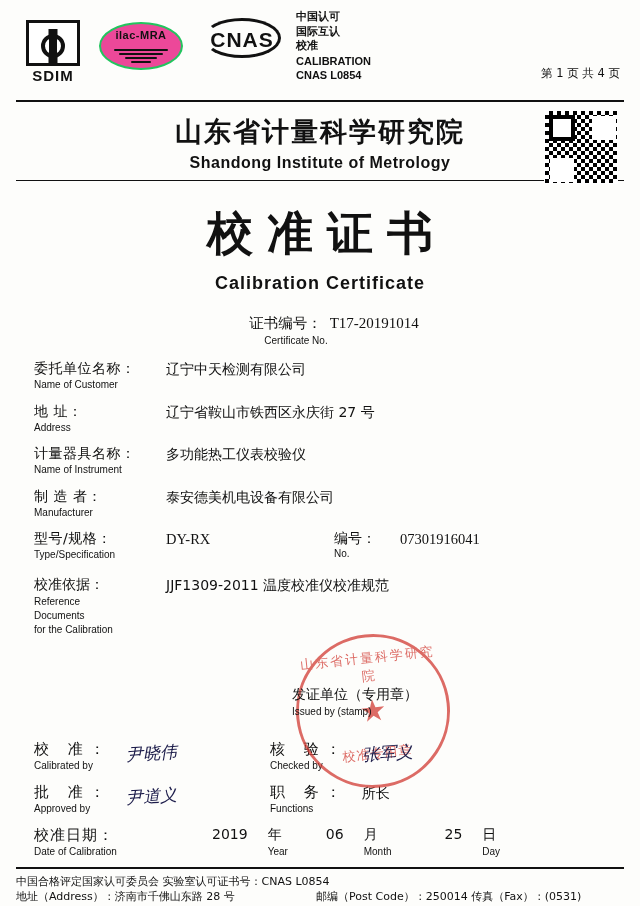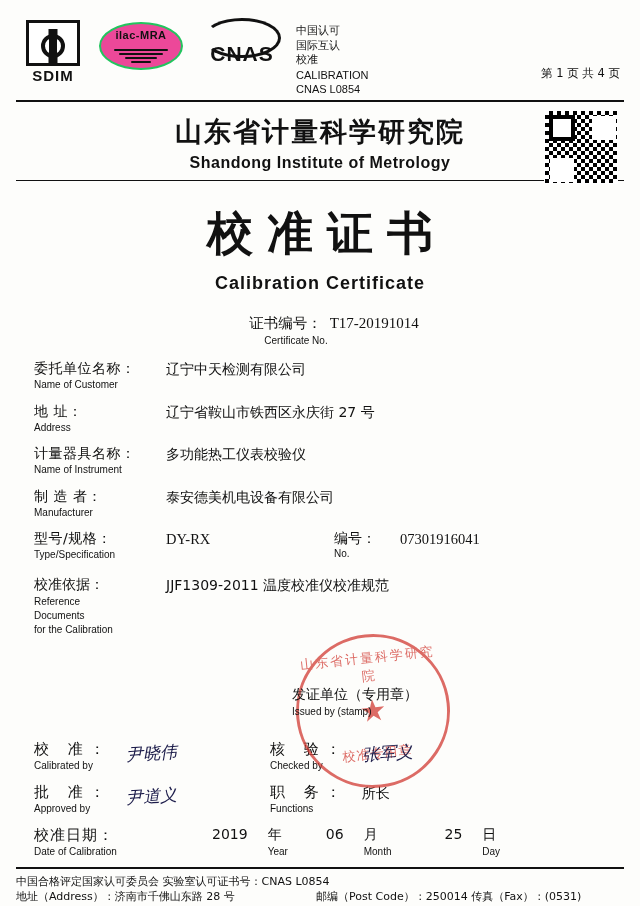--- a/index.html
+++ b/index.html
@@ -147,31 +147,31 @@
     border-radius: 50%;
     border-left-color: transparent;
     box-sizing: border-box;
   }
   .logo-cnas .word {
     font-family: "Liberation Sans", sans-serif;
     font-size: 21px;
     font-weight: bold;
     letter-spacing: 1px;
     position: absolute;
-    top: 24px;
+    top: 10px;
     left: 0;
     right: 0;
   }
   .cnas-text {
     margin-left: 6px;
-    margin-top: 18px;
+    margin-top: 4px;
     font-size: 11px;
     line-height: 1.32;
     font-family: "Liberation Sans", sans-serif;
-    font-weight: normal;
+    font-weight: bold;
   }
   .cnas-text .cn { font-family: "DejaVu Sans", sans-serif; font-size: 11px; }
   .page-no {
     position: absolute;
     right: 20px;
     top: 66px;
     font-family: "DejaVu Sans", sans-serif;
     font-size: 11.5px;
   }
 

